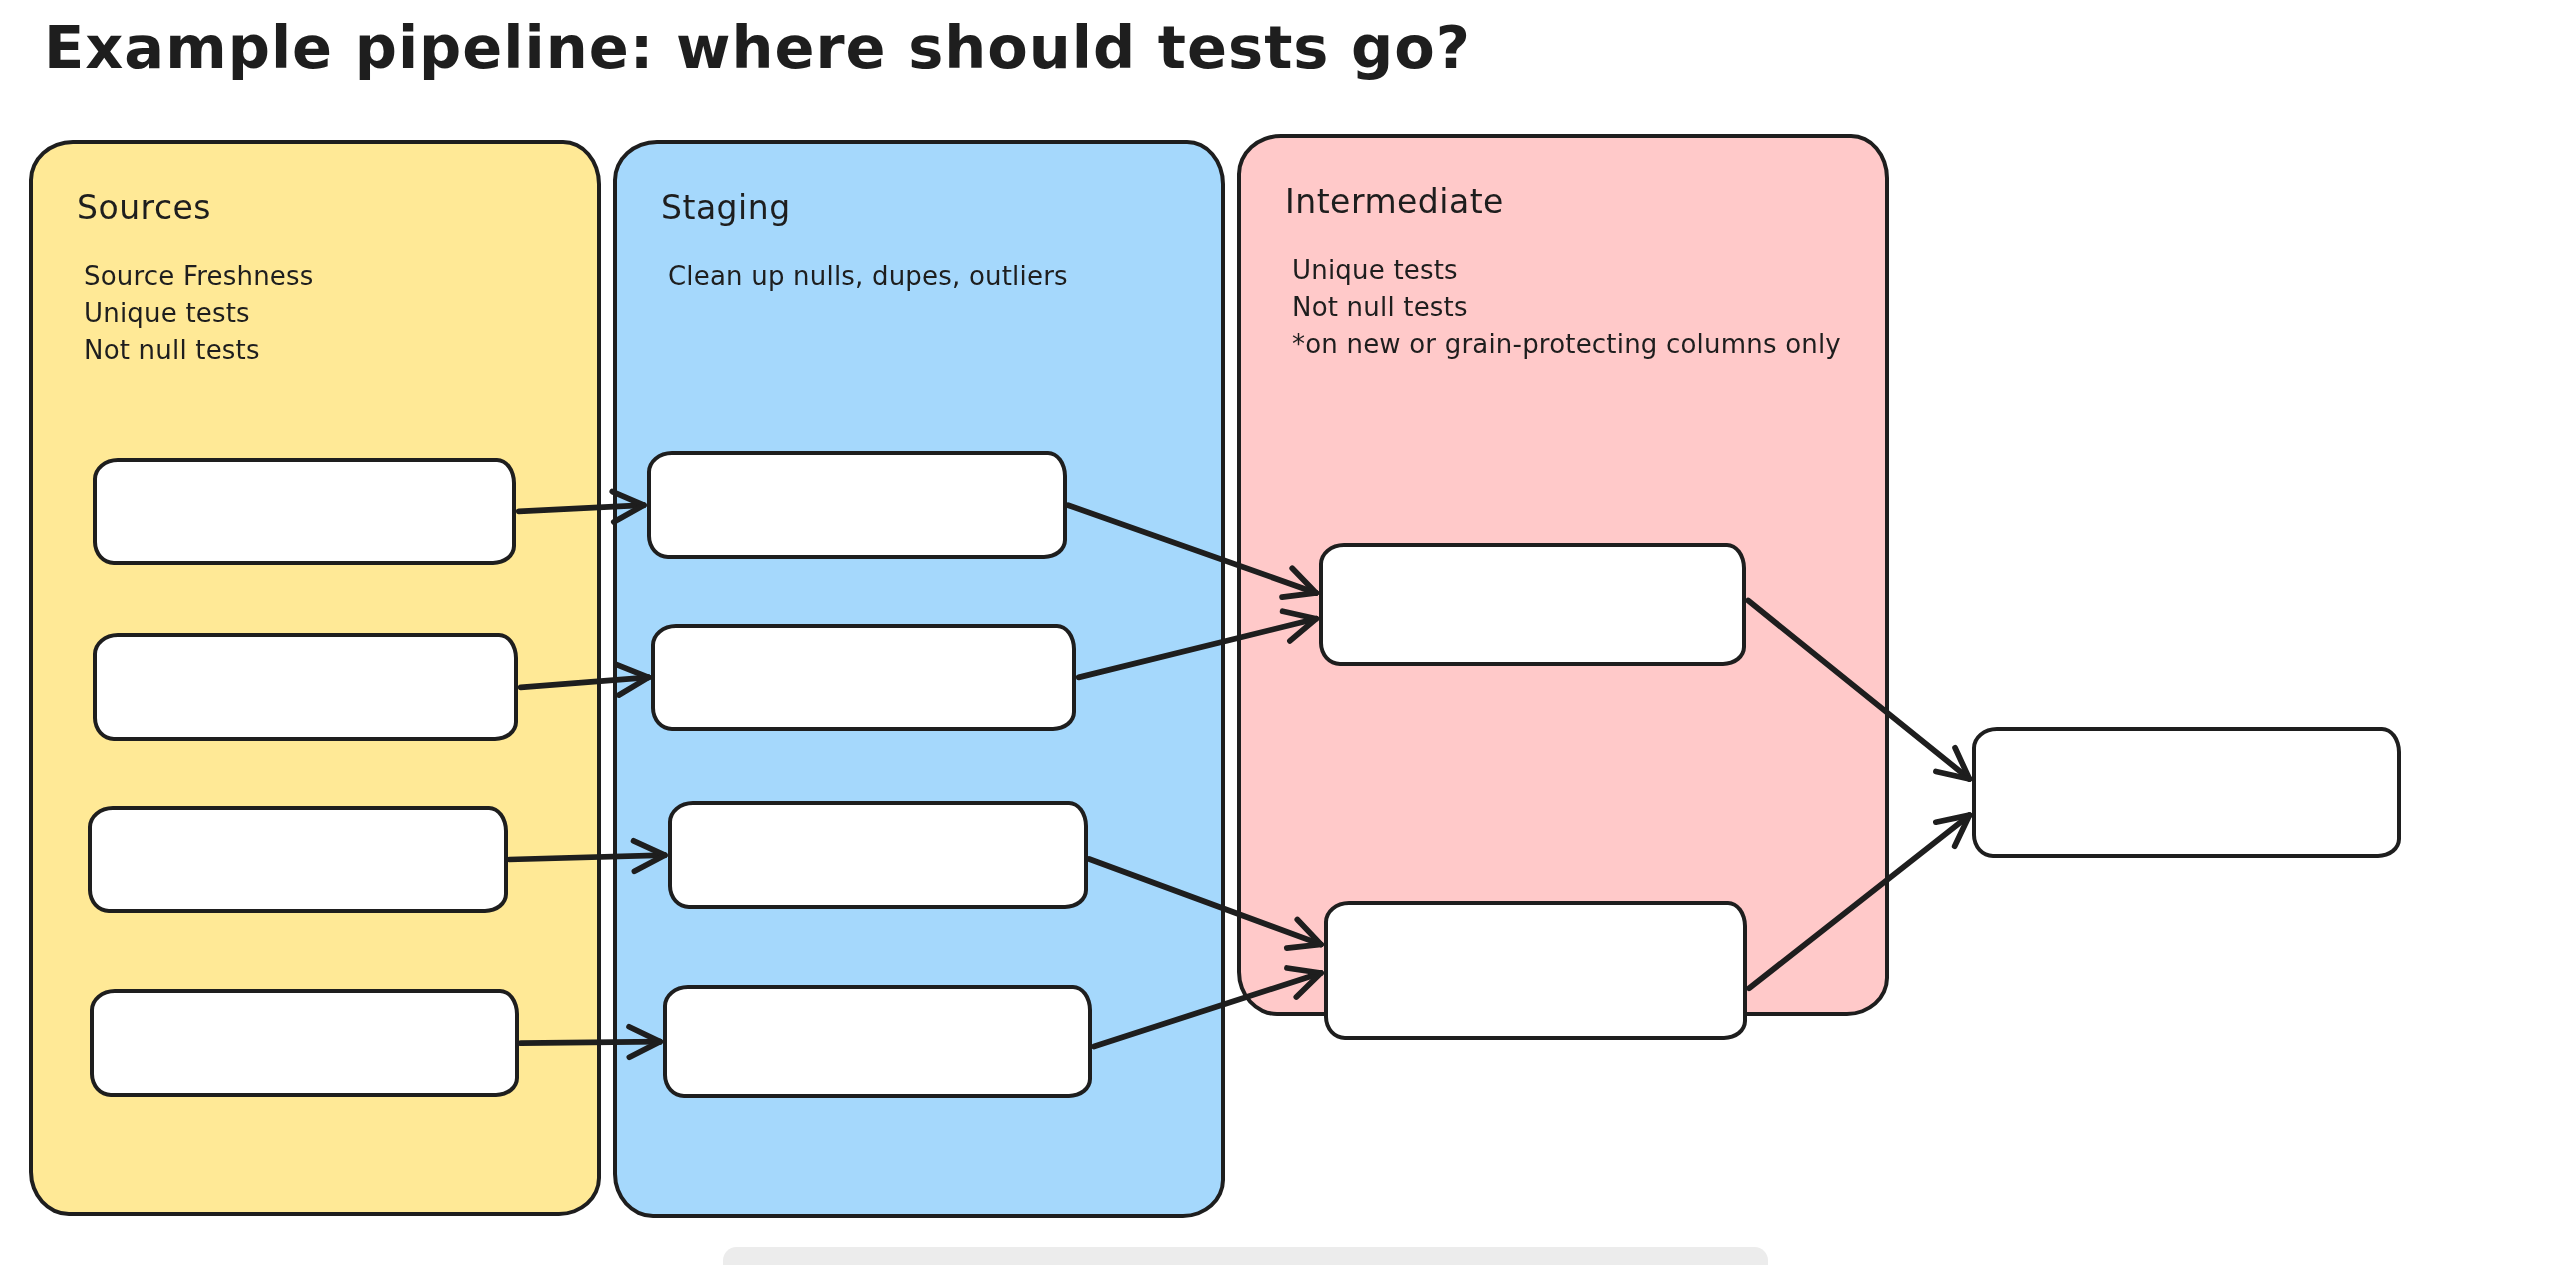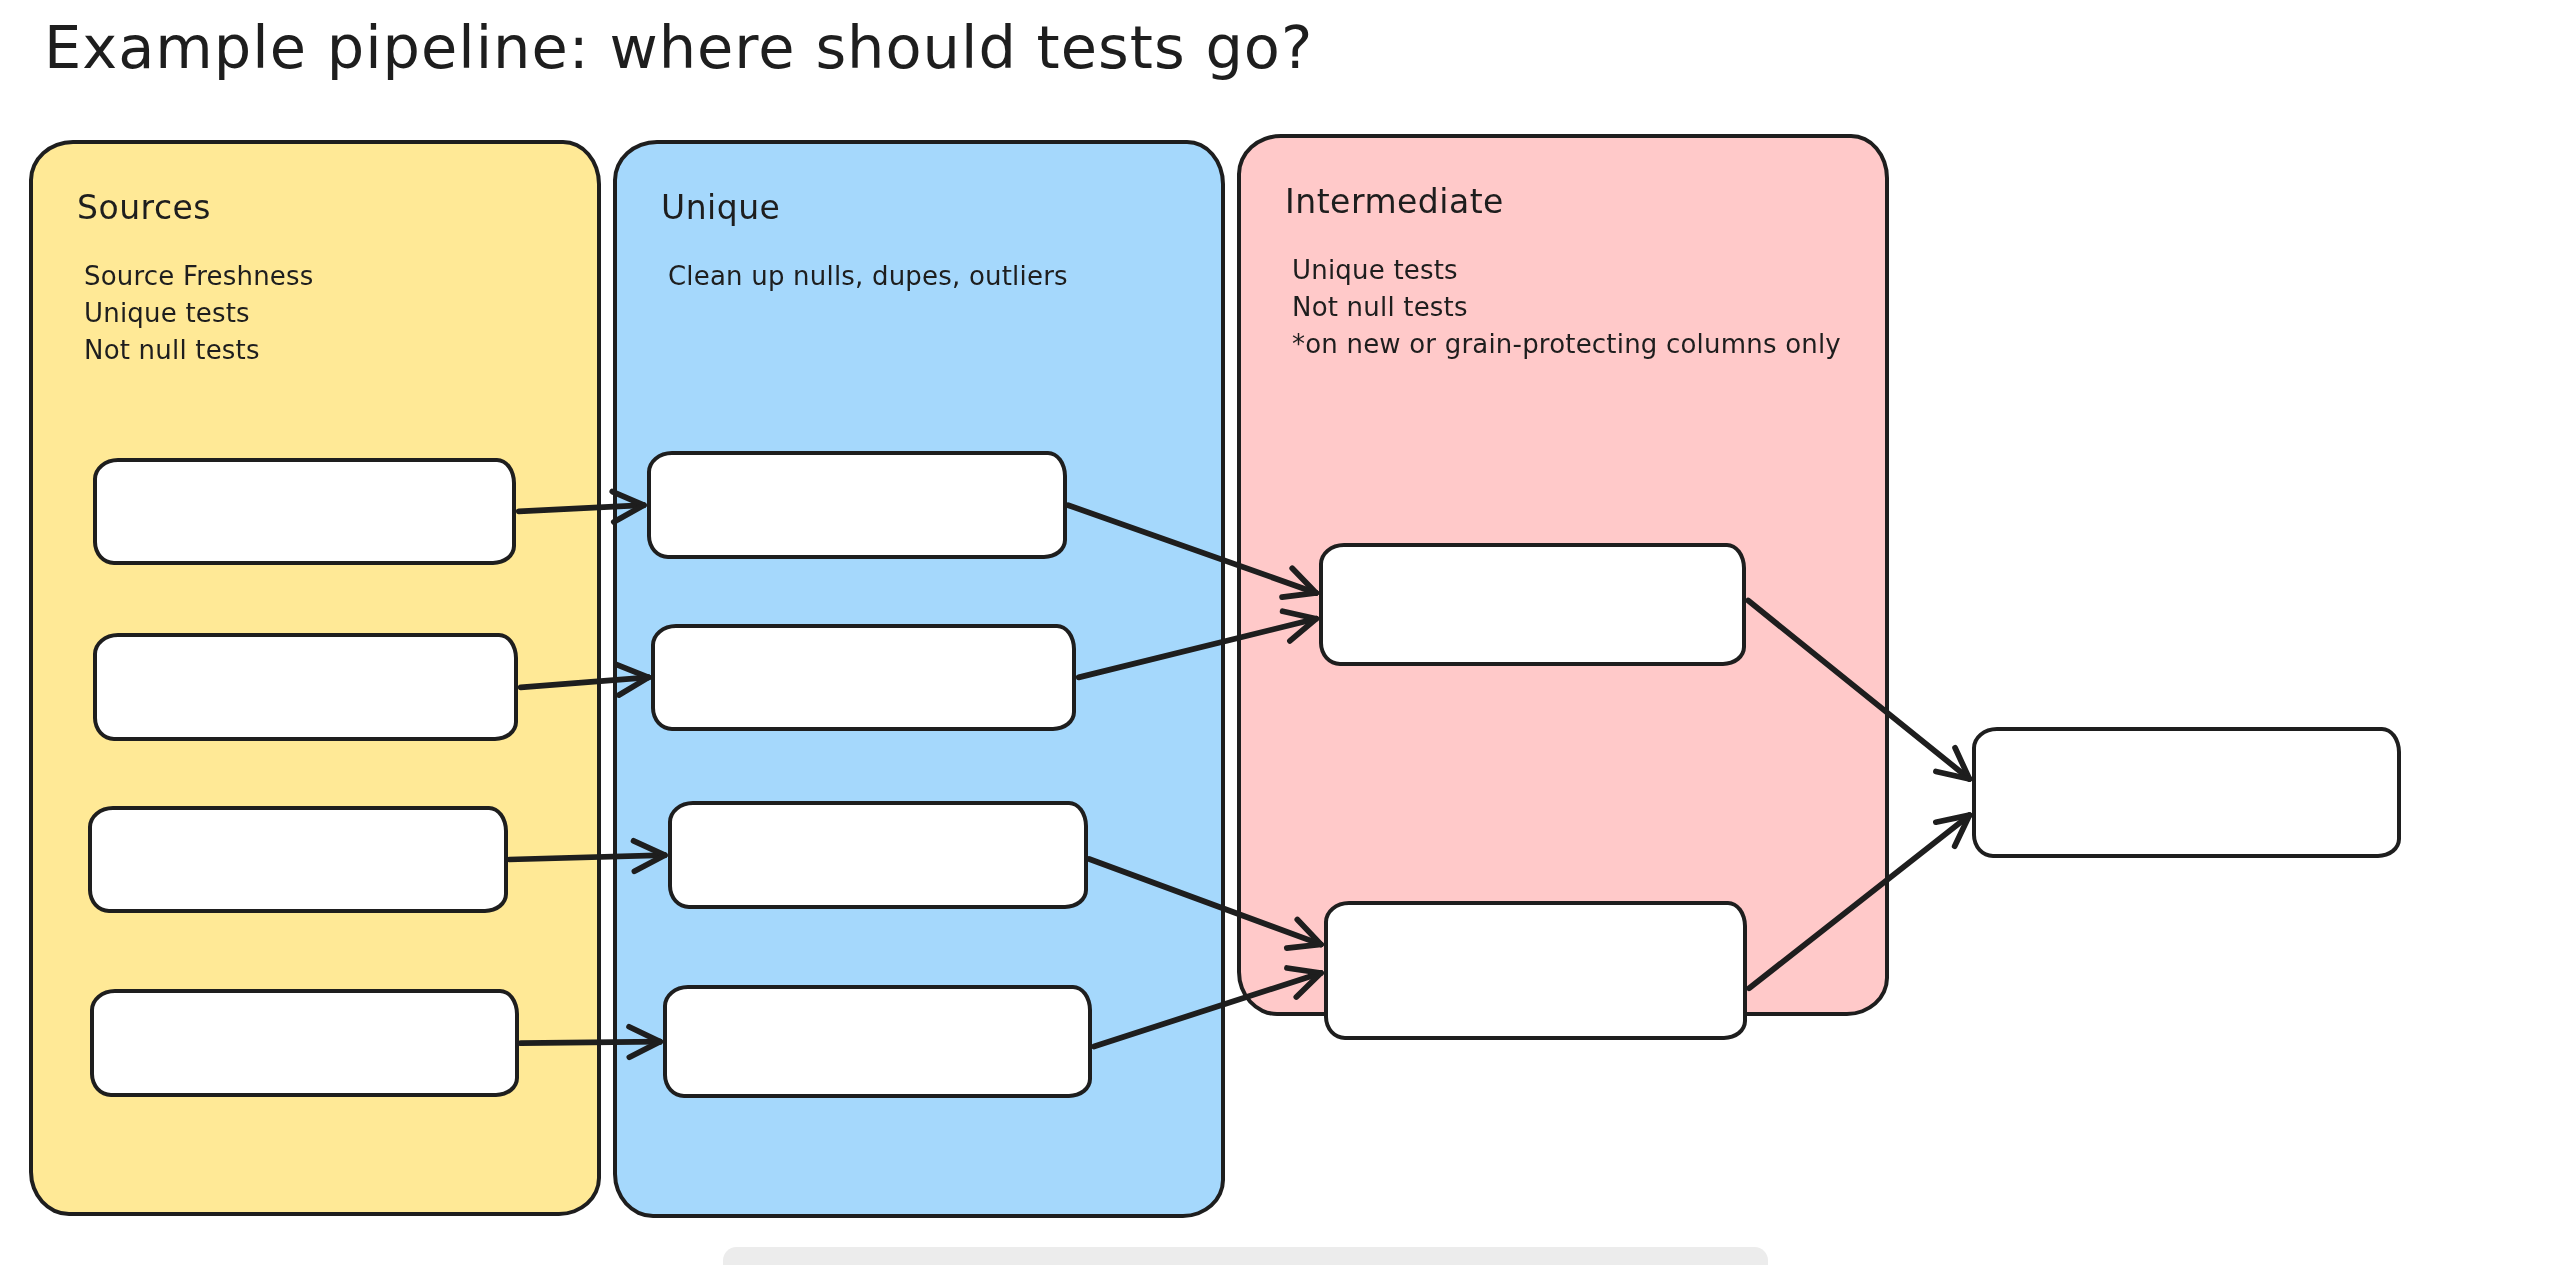--- a/index.html
+++ b/index.html
@@ -16,21 +16,21 @@
     width: 2576px;
     height: 1266px;
     overflow: hidden;
     background: #ffffff;
   }
   .title {
     position: absolute;
     left: 44px;
     top: 13.4px;
     font-size: 59px;
-    font-weight: 400;
+    font-weight: 700;
     letter-spacing: 1px;
     color: var(--stroke, #1e1e1e);
     white-space: nowrap;
   }
   .panel {
     position: absolute;
     box-sizing: border-box;
     border: 4.8px solid var(--stroke, #1e1e1e);
     border-radius: 44px 38px 42px 40px / 40px 44px 38px 44px;
     padding: 44px 17px 0 44px;
@@ -85,21 +85,21 @@
   <div class="panel panel-sources" style="left:29px; top:140px; width:572px; height:1076px;">
     <div class="panel-header">Sources</div>
     <div class="panel-notes">
       <div>Source Freshness</div>
       <div>Unique tests</div>
       <div>Not null tests</div>
     </div>
   </div>
 
   <div class="panel panel-staging" style="left:613px; top:140px; width:612px; height:1078px;">
-    <div class="panel-header">Unique</div>
+    <div class="panel-header">Staging</div>
     <div class="panel-notes">
       <div>Clean up nulls, dupes, outliers</div>
     </div>
   </div>
 
   <div class="panel panel-intermediate" style="left:1237px; top:134px; width:652px; height:882px;">
     <div class="panel-header">Intermediate</div>
     <div class="panel-notes">
       <div>Unique tests</div>
       <div>Not null tests</div>

